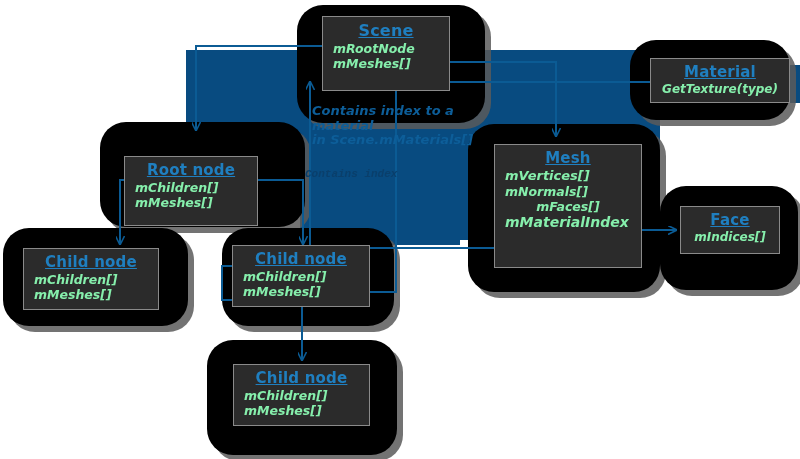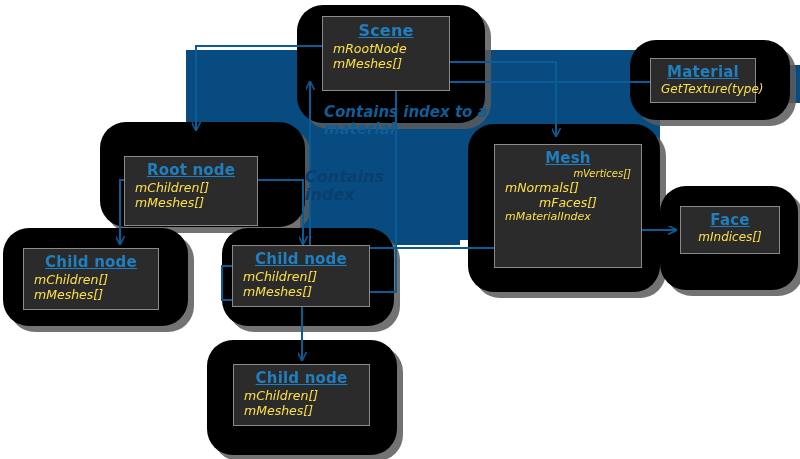--- a/index.html
+++ b/index.html
@@ -12,21 +12,21 @@
   
   .panel{position:absolute;background:#000000;border-radius:26px;
          box-shadow:6px 6px 0 0 rgba(90,90,90,0.85);}
 
   
   .box{position:absolute;background:#2b2b2b;border:1px solid #8a8a8a;
        box-sizing:border-box;padding:4px 10px 19px 10px;}
   .box .title{color:#1f7fc0;font-weight:bold;font-style:normal;
        text-align:center;text-decoration:underline;letter-spacing:.2px;
        line-height:1.25;}
-  .box .field{color:#fde047;font-weight:normal;font-style:italic;line-height:1.22;}
+  .box .field{color:#86efac;font-weight:bold;font-style:italic;line-height:1.22;}
 
   
   #wires{position:absolute;left:0;top:0;width:800px;height:459px;}
 
   
   .caption{position:absolute;font-weight:bold;font-style:italic;line-height:1.12;}
   .caption.on-black{color:#0d5e99;}
   .caption.on-blue{color:#0a3f6b;}
 </style>
 </head>
@@ -76,37 +76,37 @@
       <path d="M340,292 L396,292 L396,62"></path>
     </g>
   </svg>
 
   <div class="box" style="left:322px;top:16px;width:128px;height:75px;">
     <div class="title" style="font-size:16px;">Scene</div>
     <div class="field" style="font-size:12.5px;">mRootNode</div>
     <div class="field" style="font-size:12.5px;">mMeshes[]</div>
   </div>
 
-  <div class="box" style="left:650px;top:58px;width:106px;height:45px;">
+  <div class="box" style="left:650px;top:58px;width:140px;height:45px;">
     <div class="title" style="font-size:15px;">Material</div>
     <div class="field" style="font-size:12px;text-align:center;">GetTexture(type)</div>
   </div>
 
   <div class="box" style="left:124px;top:156px;width:134px;height:70px;">
     <div class="title" style="font-size:15px;">Root node</div>
     <div class="field" style="font-size:12.5px;">mChildren[]</div>
     <div class="field" style="font-size:12.5px;">mMeshes[]</div>
   </div>
 
   <div class="box" style="left:494px;top:144px;width:148px;height:124px;">
     <div class="title" style="font-size:15px;">Mesh</div>
-    <div class="field" style="font-size:10px;text-align:right;">mVertices[]</div>
+    <div class="field" style="font-size:13px;">mVertices[]</div>
     <div class="field" style="font-size:12.5px;">mNormals[]</div>
     <div class="field" style="font-size:12.5px;text-align:center;">mFaces[]</div>
-    <div class="field" style="font-size:11px;">mMaterialIndex</div>
+    <div class="field" style="font-size:14px;">mMaterialIndex</div>
   </div>
 
   <div class="box" style="left:680px;top:206px;width:100px;height:48px;">
     <div class="title" style="font-size:15px;">Face</div>
     <div class="field" style="font-size:12px;text-align:center;">mIndices[]</div>
   </div>
 
   <div class="box" style="left:23px;top:248px;width:136px;height:62px;">
     <div class="title" style="font-size:15px;">Child node</div>
     <div class="field" style="font-size:12.5px;">mChildren[]</div>
@@ -118,21 +118,22 @@
     <div class="field" style="font-size:12.5px;">mChildren[]</div>
     <div class="field" style="font-size:12.5px;">mMeshes[]</div>
   </div>
 
   <div class="box" style="left:233px;top:364px;width:137px;height:62px;">
     <div class="title" style="font-size:15px;">Child node</div>
     <div class="field" style="font-size:12.5px;">mChildren[]</div>
     <div class="field" style="font-size:12.5px;">mMeshes[]</div>
   </div>
 
-  <div class="caption on-black" style="left:292px;top:104px;width:180px;font-size:15px;padding-left:32px;">
+  <div class="caption on-black" style="left:312px;top:104px;width:180px;font-size:13px;">
     <div>Contains index to a material</div>
+    <div>in Scene.mMaterials[]</div>
   </div>
 
-  <div class="caption on-blue" style="left:305px;top:168px;width:120px;font-size:16px;">
+  <div class="caption on-blue" style="left:305px;top:168px;width:120px;font-size:11px;font-family:Liberation Mono, monospace;">
     <div>Contains index</div>
   </div>
 
 </div>
 
 </body></html>

